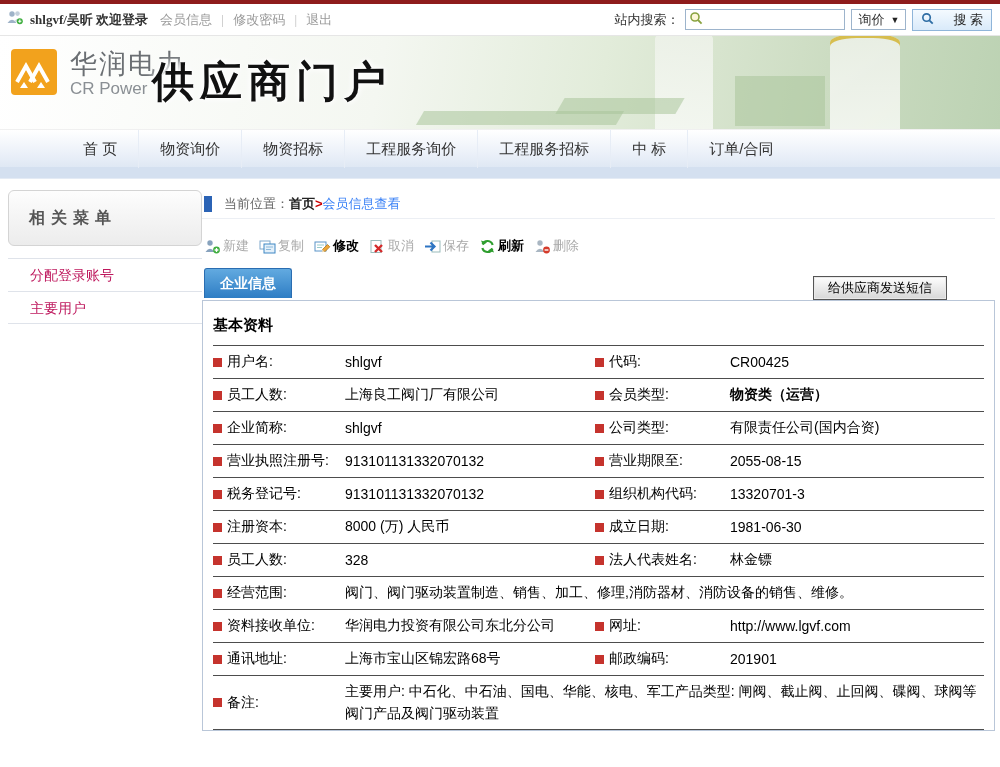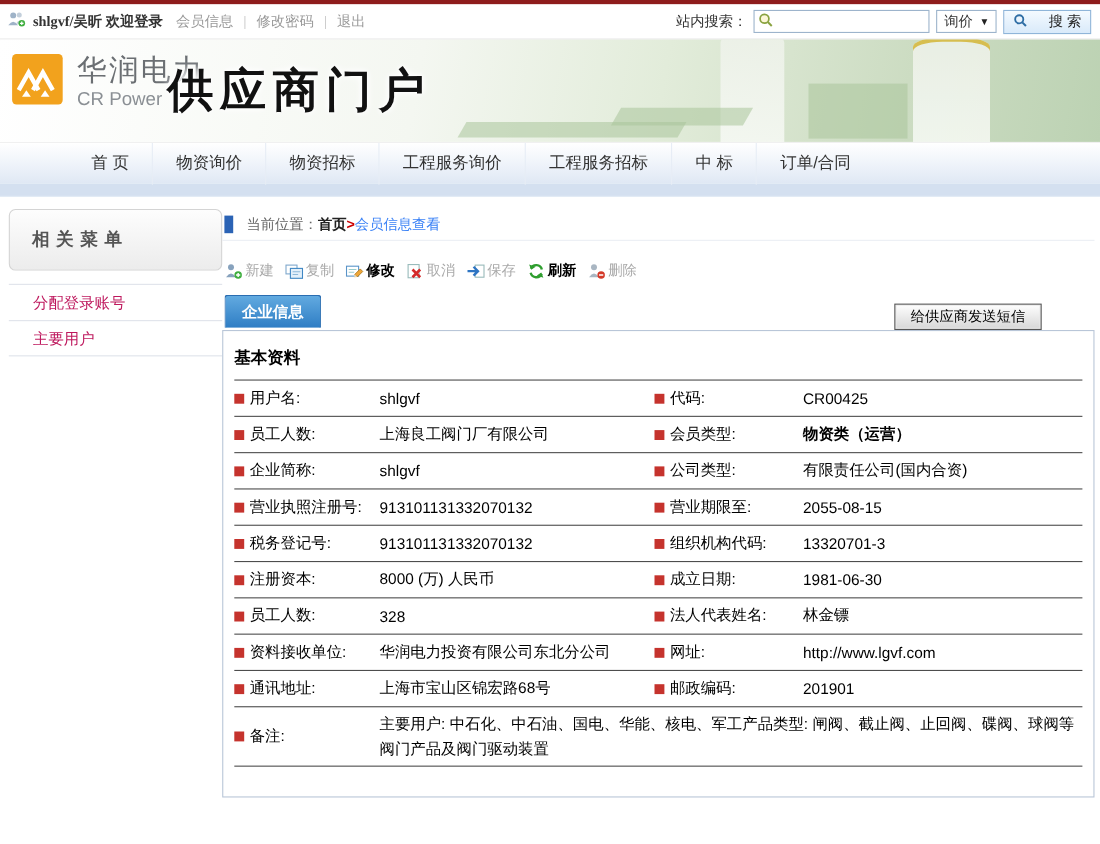--- a/index.html
+++ b/index.html
@@ -370,20 +370,27 @@
             <div class="cell c-v1">328</div>
             <div class="cell cl c-l2">
               <span class="bullet"></span>
               <span>法人代表姓名:</span>
             </div>
             <div class="cell c-v2">林金镖</div>
           </div>
           <div class="trow">
             <div class="cell cl c-l1">
               <span class="bullet"></span>
+              <span>经营范围:</span>
+            </div>
+            <div class="cell c-span">阀门、阀门驱动装置制造、销售、加工、修理,消防器材、消防设备的销售、维修。</div>
+          </div>
+          <div class="trow">
+            <div class="cell cl c-l1">
+              <span class="bullet"></span>
               <span>资料接收单位:</span>
             </div>
             <div class="cell c-v1">华润电力投资有限公司东北分公司</div>
             <div class="cell cl c-l2">
               <span class="bullet"></span>
               <span>网址:</span>
             </div>
             <div class="cell c-v2">http://www.lgvf.com</div>
           </div>
           <div class="trow">

